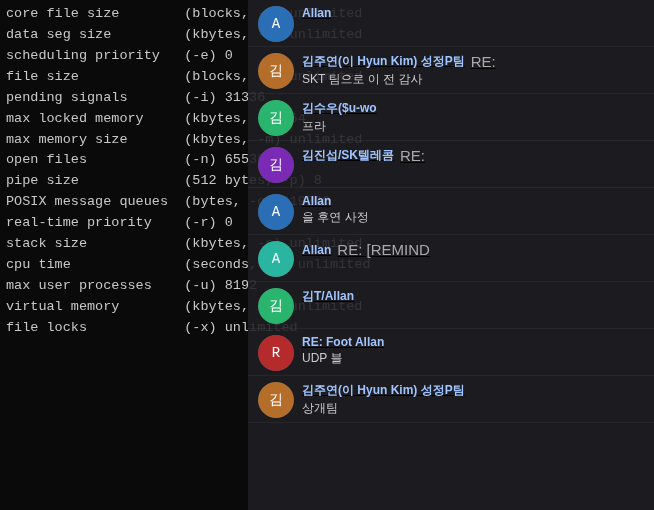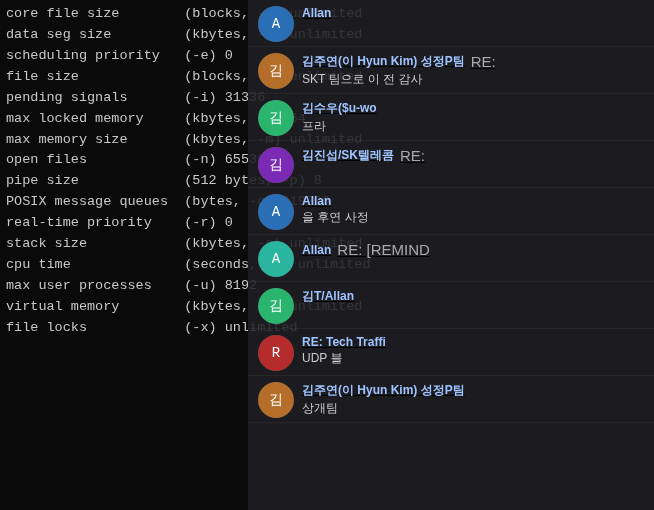--- a/index.html
+++ b/index.html
@@ -216,21 +216,21 @@
             <span class="chat-sender">김T/Allan</span>
           </div>
         </div>
       </div>
       <div class="chat-item">
         <div class="chat-avatar">
           <div class="avatar-icon avatar-red">R</div>
         </div>
         <div class="chat-content">
           <div class="chat-header">
-            <span class="chat-sender">RE: Tech Traffi</span>
+            <span class="chat-sender">RE: Foot Allan</span>
           </div>
           <div class="chat-body">UDP 블</div>
         </div>
       </div>
       <div class="chat-item">
         <div class="chat-avatar">
           <div class="avatar-icon avatar-orange">김</div>
         </div>
         <div class="chat-content">
           <div class="chat-header">

